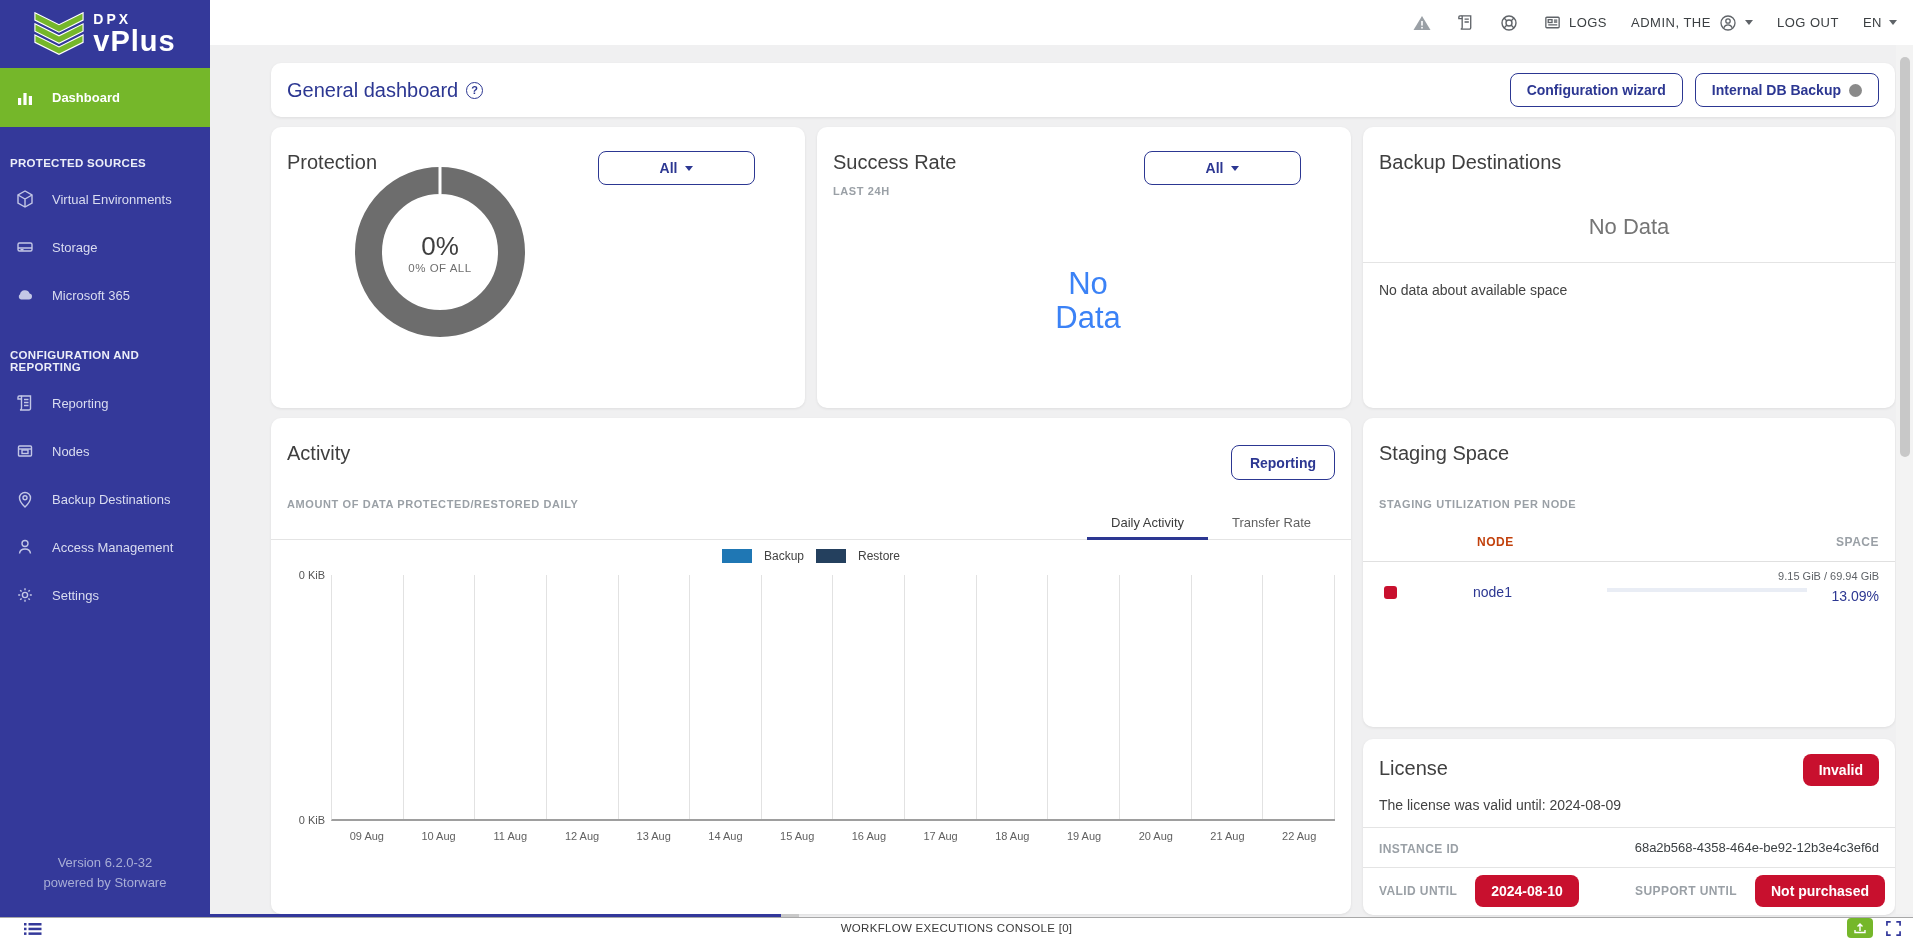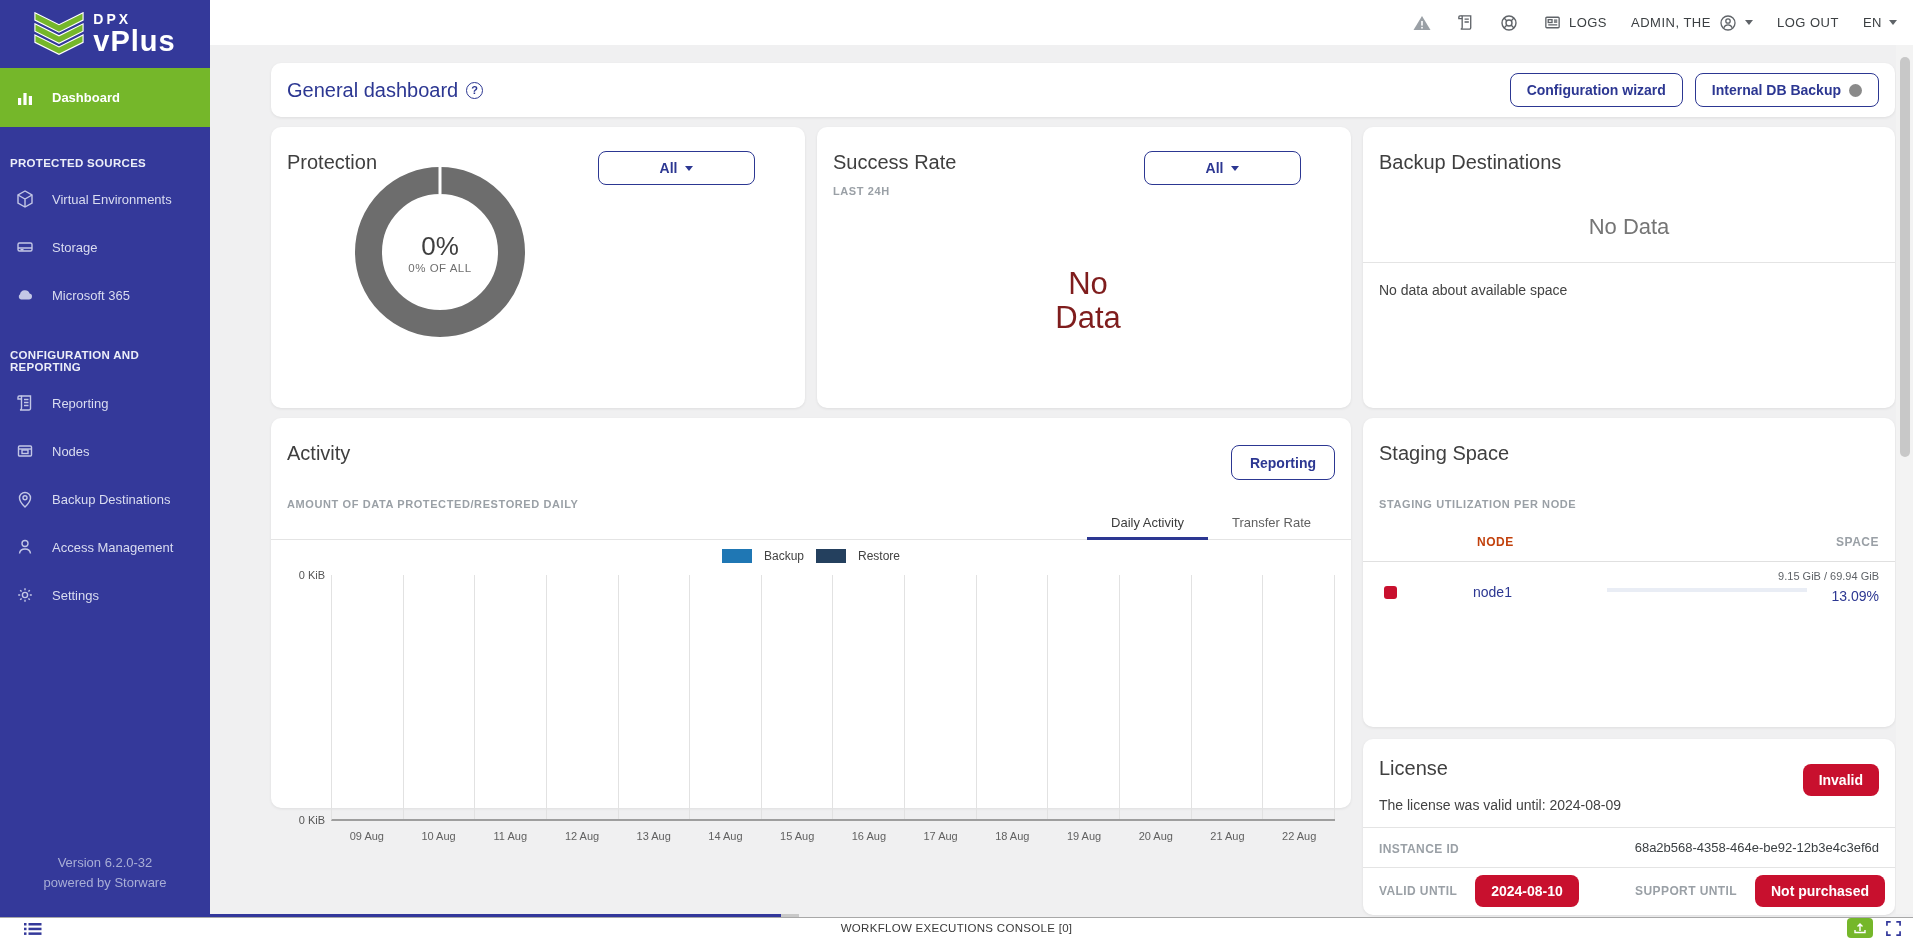--- a/index.html
+++ b/index.html
@@ -49,30 +49,30 @@
   .card-pad-title { position:absolute; left:16px; top:24px; }
   .donut { position:absolute; left:84px; top:40px; width:170px; height:170px; border-radius:50%; border:27px solid #6d6d6d; }
   .donut::before { content:""; position:absolute; top:-27px; left:50%; transform:translateX(-50%); width:3px; height:27px; background:#fff; }
   .donut-center { position:absolute; inset:-27px; display:flex; flex-direction:column; align-items:center; justify-content:center; }
   .donut-pct { font-size:26px; color:#3f3f3f; font-weight:500; }
   .donut-sub { font-size:11.5px; color:#6f6f6f; letter-spacing:.5px; margin-top:0; }
 
   
   .card-success { left:817px; top:127px; width:534px; height:281px; }
   .period { position:absolute; left:16px; top:58px; }
-  .nodata-big { position:absolute; left:0; top:140px; width:100%; text-align:center; font-size:31px; color:#7f1d1d; line-height:1.1;padding-left:8px; }
+  .nodata-big { position:absolute; left:0; top:140px; width:100%; text-align:center; font-size:31px; color:#3b82f6; line-height:1.1;padding-left:8px; }
 
   
   .card-bdest { left:1363px; top:127px; width:532px; height:281px; }
   .nodata-med { position:absolute; left:0; top:87px; width:100%; text-align:center; font-size:22px; color:#757575; }
   .bdest-divider { position:absolute; left:0; right:0; top:135px; border-bottom:1px solid #e4e4e4; }
   .bdest-note { position:absolute; left:16px; top:155px; font-size:14px; color:#424242; }
 
   
-  .card-activity { left:271px; top:418px; width:1080px; height:390px; }
+  .card-activity { left:271px; top:418px; width:1080px; height:496px; }
   .act-report-btn { position:absolute; right:16px; top:27px; height:35px; padding:0 18px; }
   .act-subtitle { position:absolute; left:16px; top:80px; }
   .tabs-border { position:absolute; left:0; right:0; top:121px; border-bottom:1px solid #e4e4e4; }
   .tabs { position:absolute; right:16px; top:88px; display:flex; }
   .tab { height:34px; line-height:34px; padding:0 24px; font-size:13px; color:#616161; cursor:pointer; }
   .tab.active { color:#3c3c3c; border-bottom:3px solid #2c3792; }
   .legend { position:absolute; left:0; right:0; top:131px; display:flex; align-items:center; justify-content:center; gap:12px; font-size:12px; color:#424242; }
   .sw { width:30px; height:14px; display:inline-block; }
   .sw-backup { background:#1f77b4; }
   .sw-restore { background:#24405e; }
@@ -95,21 +95,21 @@
   .st-dot { position:absolute; left:21px; top:24px; width:13px; height:13px; border-radius:3px; background:#c8102e; }
   .st-node { position:absolute; left:110px; top:22px; font-size:14px; color:#2c3792; cursor:pointer; }
   .st-size { position:absolute; right:16px; top:8px; font-size:11px; color:#5f6368; }
   .st-bar { position:absolute; left:244px; top:26px; width:200px; height:4px; background:#e9edf5; }
   .st-bar-fill { height:4px; background:#2c3792; }
   .st-pct { position:absolute; right:16px; top:26px; font-size:14px; color:#2c3792; }
 
   
   .card-license { left:1363px; top:739px; width:532px; height:176px; }
   .badge-red { background:#c8102e; color:#fff; font-weight:bold; font-size:14px; border-radius:8px; padding:8px 16px; display:inline-block; }
-  .lic-status { position:absolute; right:16px; top:25px; }
+  .lic-status { position:absolute; right:16px; top:15px; }
   .lic-msg { position:absolute; left:16px; top:58px; font-size:14px; color:#424242; }
   .lic-div1 { position:absolute; left:0; right:0; top:88px; border-bottom:1px solid #e4e4e4; }
   .lic-id-label { position:absolute; left:16px; top:103px; font-size:12px; font-weight:bold; color:#9aa0a6; letter-spacing:.4px; }
   .lic-id-value { position:absolute; right:16px; top:101px; font-size:13px; color:#3c4043; }
   .lic-div2 { position:absolute; left:0; right:0; top:128px; border-bottom:1px solid #e4e4e4; }
   .lic-bottom { position:absolute; left:16px; right:10px; top:136px; display:flex; align-items:center; gap:18px; }
   .lic-lab { font-size:12px; font-weight:bold; color:#9aa0a6; letter-spacing:.4px; }
   .lic-bottom .spacer { flex:1; }
 
   

